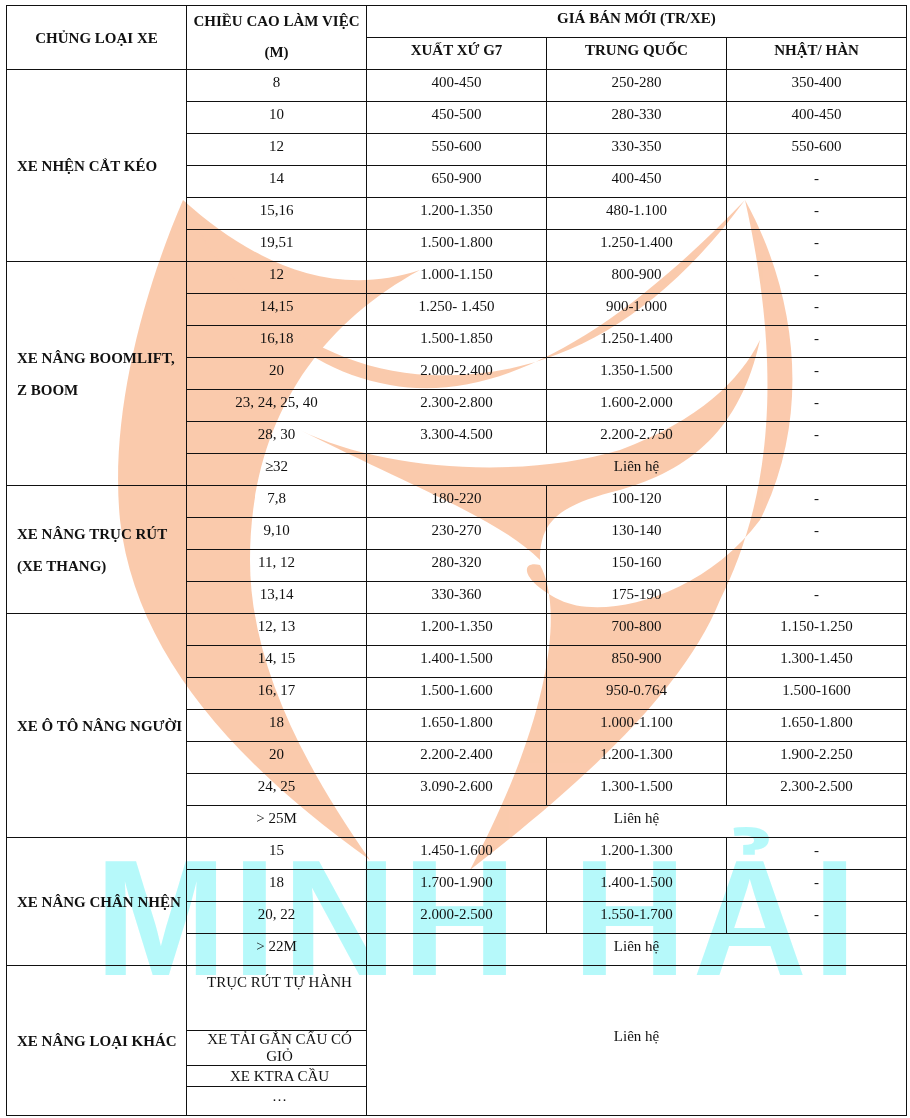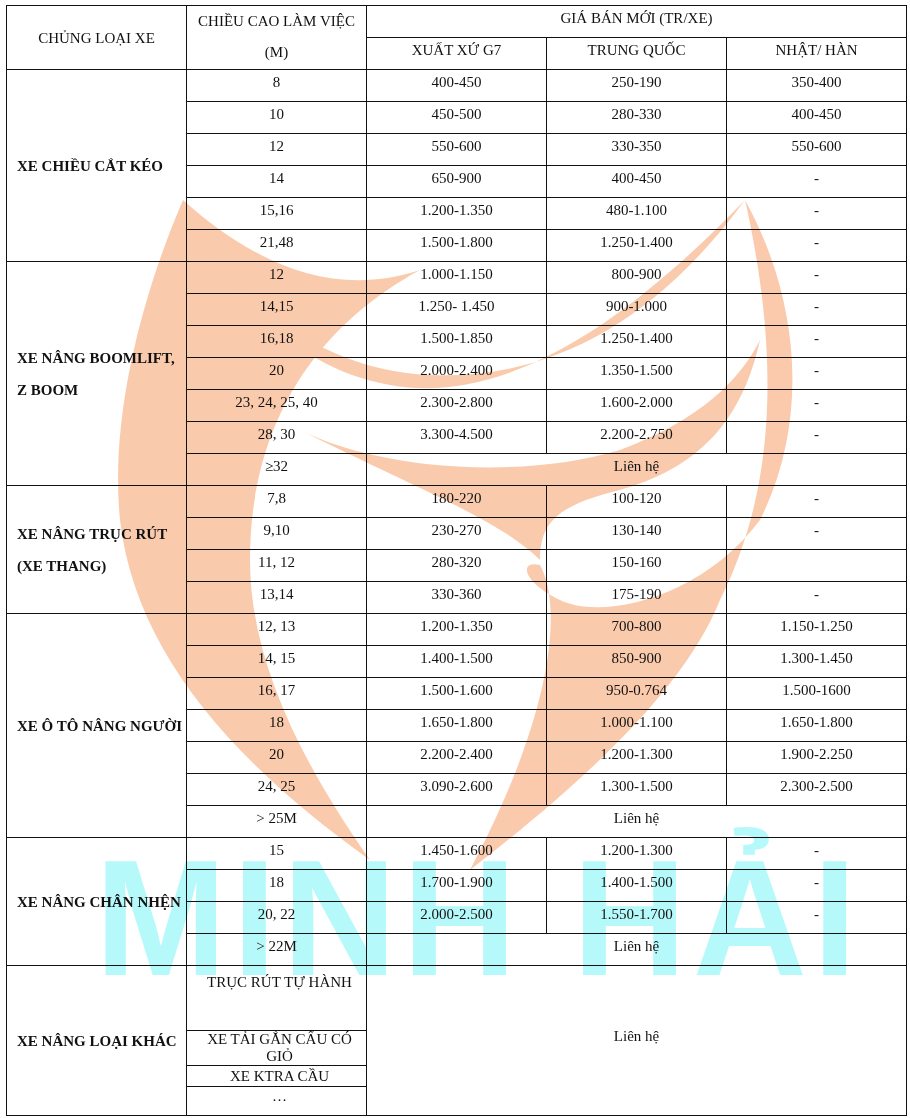--- a/index.html
+++ b/index.html
@@ -8,21 +8,21 @@
   .wm { position:absolute; z-index:0; pointer-events:none; }
   #wm-logo { left:0; top:0; width:910px; height:1118px; }
   #wm-text { position:absolute; left:95px; top:838px; width:780px; height:150px;
              font-family:"Liberation Sans","DejaVu Sans",sans-serif; font-weight:bold;
              font-size:158px; line-height:150px; color:#5ef3f6; opacity:0.45;
              letter-spacing:6px; white-space:nowrap; transform:scaleY(1.05); transform-origin:top left; }
   table.price { position:absolute; left:6px; top:5px; z-index:1; border-collapse:collapse;
                 table-layout:fixed; width:900px; background:transparent; }
   table.price td, table.price th { border:1.5px solid #111; padding:0 4px; font-size:15px;
                 text-align:center; vertical-align:top; height:31px; line-height:24px; overflow:hidden; }
-  table.price th { font-weight:normal; font-size:15px;text-align:center; }
+  table.price th { font-weight:bold; font-size:15px;text-align:center; }
   .cat { text-align:left !important; vertical-align:middle !important; font-weight:bold;
          line-height:32px !important; padding-left:10px !important; }
   .hdr-cat { vertical-align:middle !important; }
   .other-sub { text-align:center; padding-left:10px !important; line-height:19px !important; }
   .other-sub.tall { line-height:32px !important; height:64px !important; }
   .other-sub.mid { height:33px !important; line-height:17px !important; }
   .other-sub.short { height:20px !important; line-height:20px !important; }
   .other-sub.last { height:28px !important; }
   .contact-big { vertical-align:middle !important; padding-bottom:10px !important; }
 </style>
@@ -57,24 +57,24 @@
     </tr>
     <tr>
       <th>XUẤT XỨ G7</th>
       <th>TRUNG QUỐC</th>
       <th>NHẬT/ HÀN</th>
     </tr>
   </thead>
   <tbody>
 
     <tr>
-      <td rowspan="6" class="cat">XE CHIỀU CẮT KÉO</td>
+      <td rowspan="6" class="cat">XE NHỆN CẮT KÉO</td>
       <td>8</td>
       <td>400-450</td>
-      <td>250-190</td>
+      <td>250-280</td>
       <td>350-400</td>
     </tr>
     <tr>
       <td>10</td>
       <td>450-500</td>
       <td>280-330</td>
       <td>400-450</td>
     </tr>
     <tr>
       <td>12</td>
@@ -88,21 +88,21 @@
       <td>400-450</td>
       <td>-</td>
     </tr>
     <tr>
       <td>15,16</td>
       <td>1.200-1.350</td>
       <td>480-1.100</td>
       <td>-</td>
     </tr>
     <tr>
-      <td>21,48</td>
+      <td>19,51</td>
       <td>1.500-1.800</td>
       <td>1.250-1.400</td>
       <td>-</td>
     </tr>
 
     <tr>
       <td rowspan="7" class="cat">XE NÂNG BOOMLIFT, Z BOOM</td>
       <td>12</td>
       <td>1.000-1.150</td>
       <td>800-900</td>

